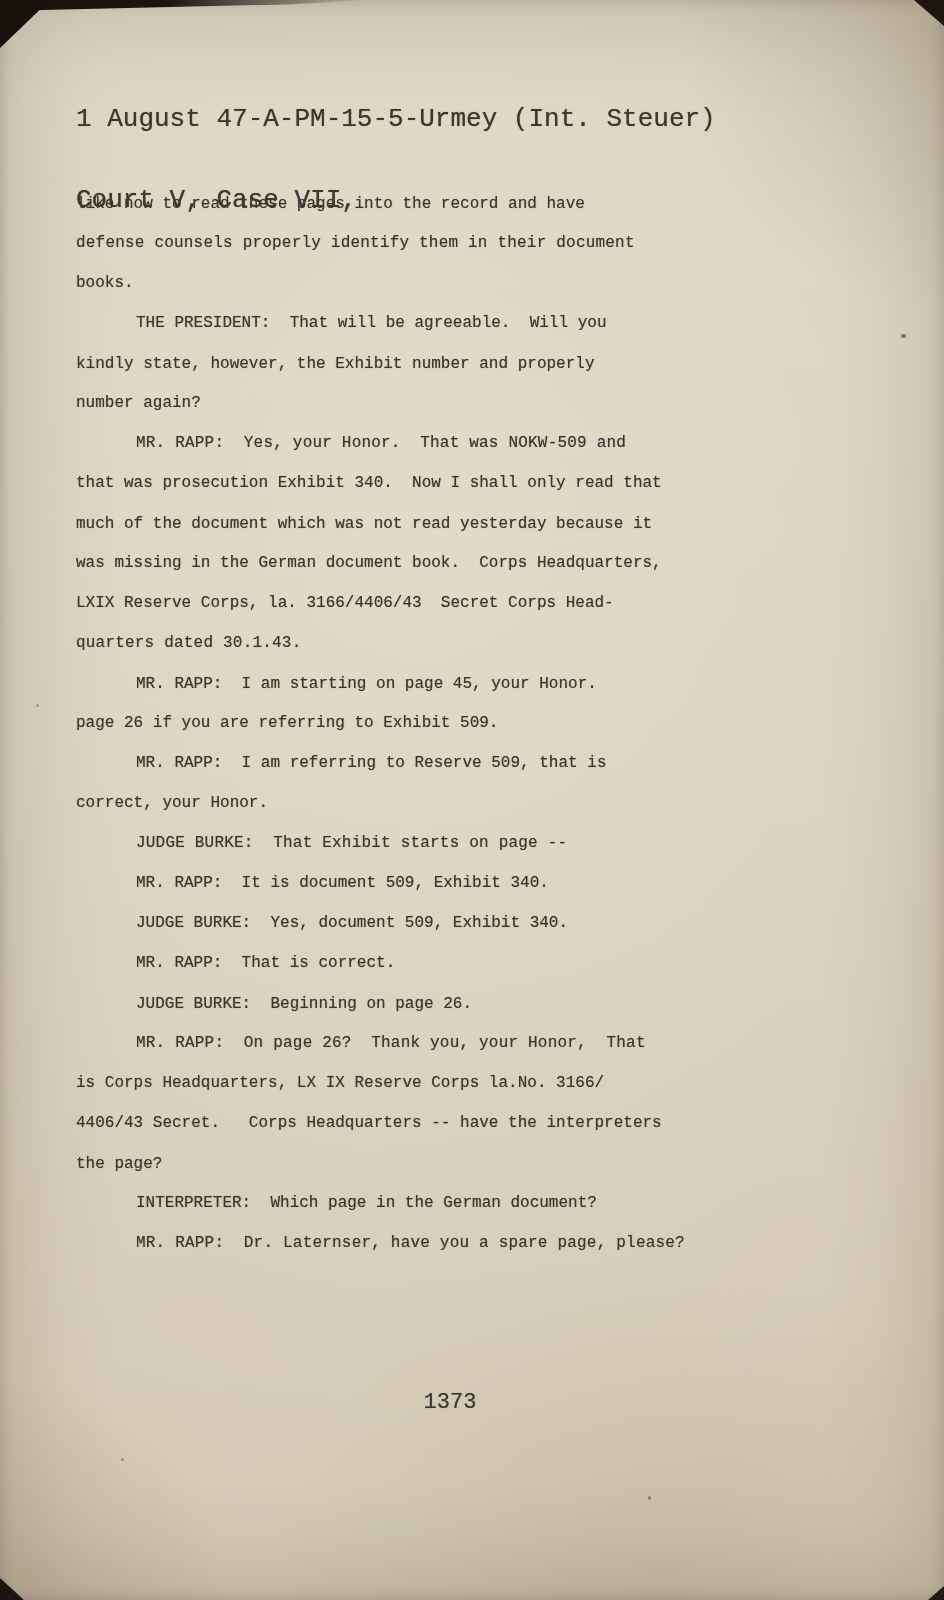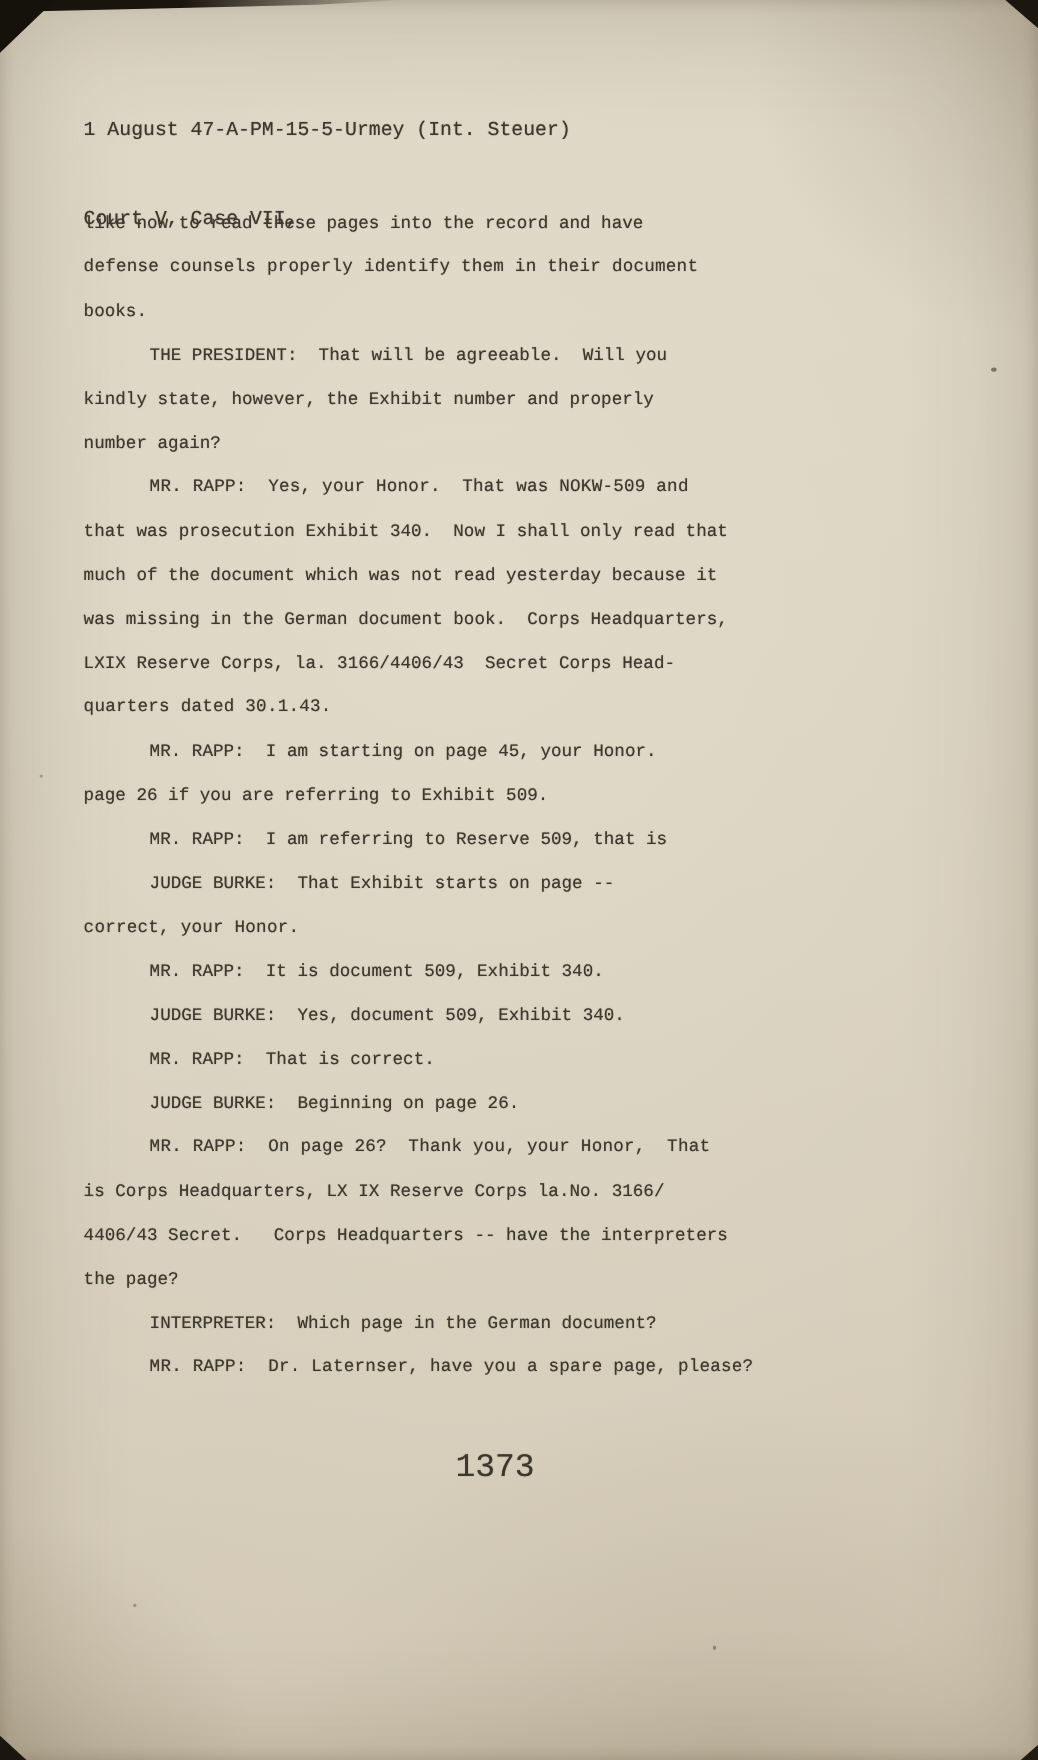--- a/index.html
+++ b/index.html
@@ -67,21 +67,21 @@
   .content {
     position: absolute;
     top: 0; left: 0;
     width: 944px; height: 1600px;
   }
 
   .doc-header {
     position: absolute;
     top: 52px;
     left: 76px;
-    font-size: 18px;
+    font-size: 26px;
     line-height: 27px;
     white-space: pre;
     text-shadow: 0 0 1px rgba(61, 56, 47, 0.65);
   }
 
   .transcript {
     position: absolute;
     top: 183px;
     left: 76px;
     width: 820px;
@@ -91,25 +91,25 @@
   }
   .tline { white-space: pre; }
   .tline.indent { padding-left: 60px; }
   
   .tline:nth-child(4n+1) { transform: translateY(0.6px); }
   .tline:nth-child(5n+2) { transform: translateY(-0.5px); letter-spacing: 0.2px; }
   .tline:nth-child(7n+3) { transform: translateY(0.3px); }
 
   .page-number {
     position: absolute;
-    top: 1318px;
+    top: 1390px;
     left: 0;
     width: 900px;
     text-align: center;
-    font-size: 30px;
+    font-size: 22px;
     text-shadow: 0 0 1px rgba(61, 56, 47, 0.6);
   }
 </style>
 </head>
 <body>
 
 <div class="paper">
 
   <div class="edge-top-strip"></div>
   <div class="corner tl"></div>
@@ -137,22 +137,22 @@
         <div class="tline">number again?</div>
         <div class="tline indent">MR. RAPP:  Yes, your Honor.  That was NOKW-509 and</div>
         <div class="tline">that was prosecution Exhibit 340.  Now I shall only read that</div>
         <div class="tline">much of the document which was not read yesterday because it</div>
         <div class="tline">was missing in the German document book.  Corps Headquarters,</div>
         <div class="tline">LXIX Reserve Corps, la. 3166/4406/43  Secret Corps Head-</div>
         <div class="tline">quarters dated 30.1.43.</div>
         <div class="tline indent">MR. RAPP:  I am starting on page 45, your Honor.</div>
         <div class="tline">page 26 if you are referring to Exhibit 509.</div>
         <div class="tline indent">MR. RAPP:  I am referring to Reserve 509, that is</div>
+        <div class="tline">correct, your Honor.</div>
         <div class="tline indent">JUDGE BURKE:  That Exhibit starts on page --</div>
-        <div class="tline">correct, your Honor.</div>
         <div class="tline indent">MR. RAPP:  It is document 509, Exhibit 340.</div>
         <div class="tline indent">JUDGE BURKE:  Yes, document 509, Exhibit 340.</div>
         <div class="tline indent">MR. RAPP:  That is correct.</div>
         <div class="tline indent">JUDGE BURKE:  Beginning on page 26.</div>
         <div class="tline indent">MR. RAPP:  On page 26?  Thank you, your Honor,  That</div>
         <div class="tline">is Corps Headquarters, LX IX Reserve Corps la.No. 3166/</div>
         <div class="tline">4406/43 Secret.   Corps Headquarters -- have the interpreters</div>
         <div class="tline">the page?</div>
         <div class="tline indent">INTERPRETER:  Which page in the German document?</div>
         <div class="tline indent">MR. RAPP:  Dr. Laternser, have you a spare page, please?</div>

